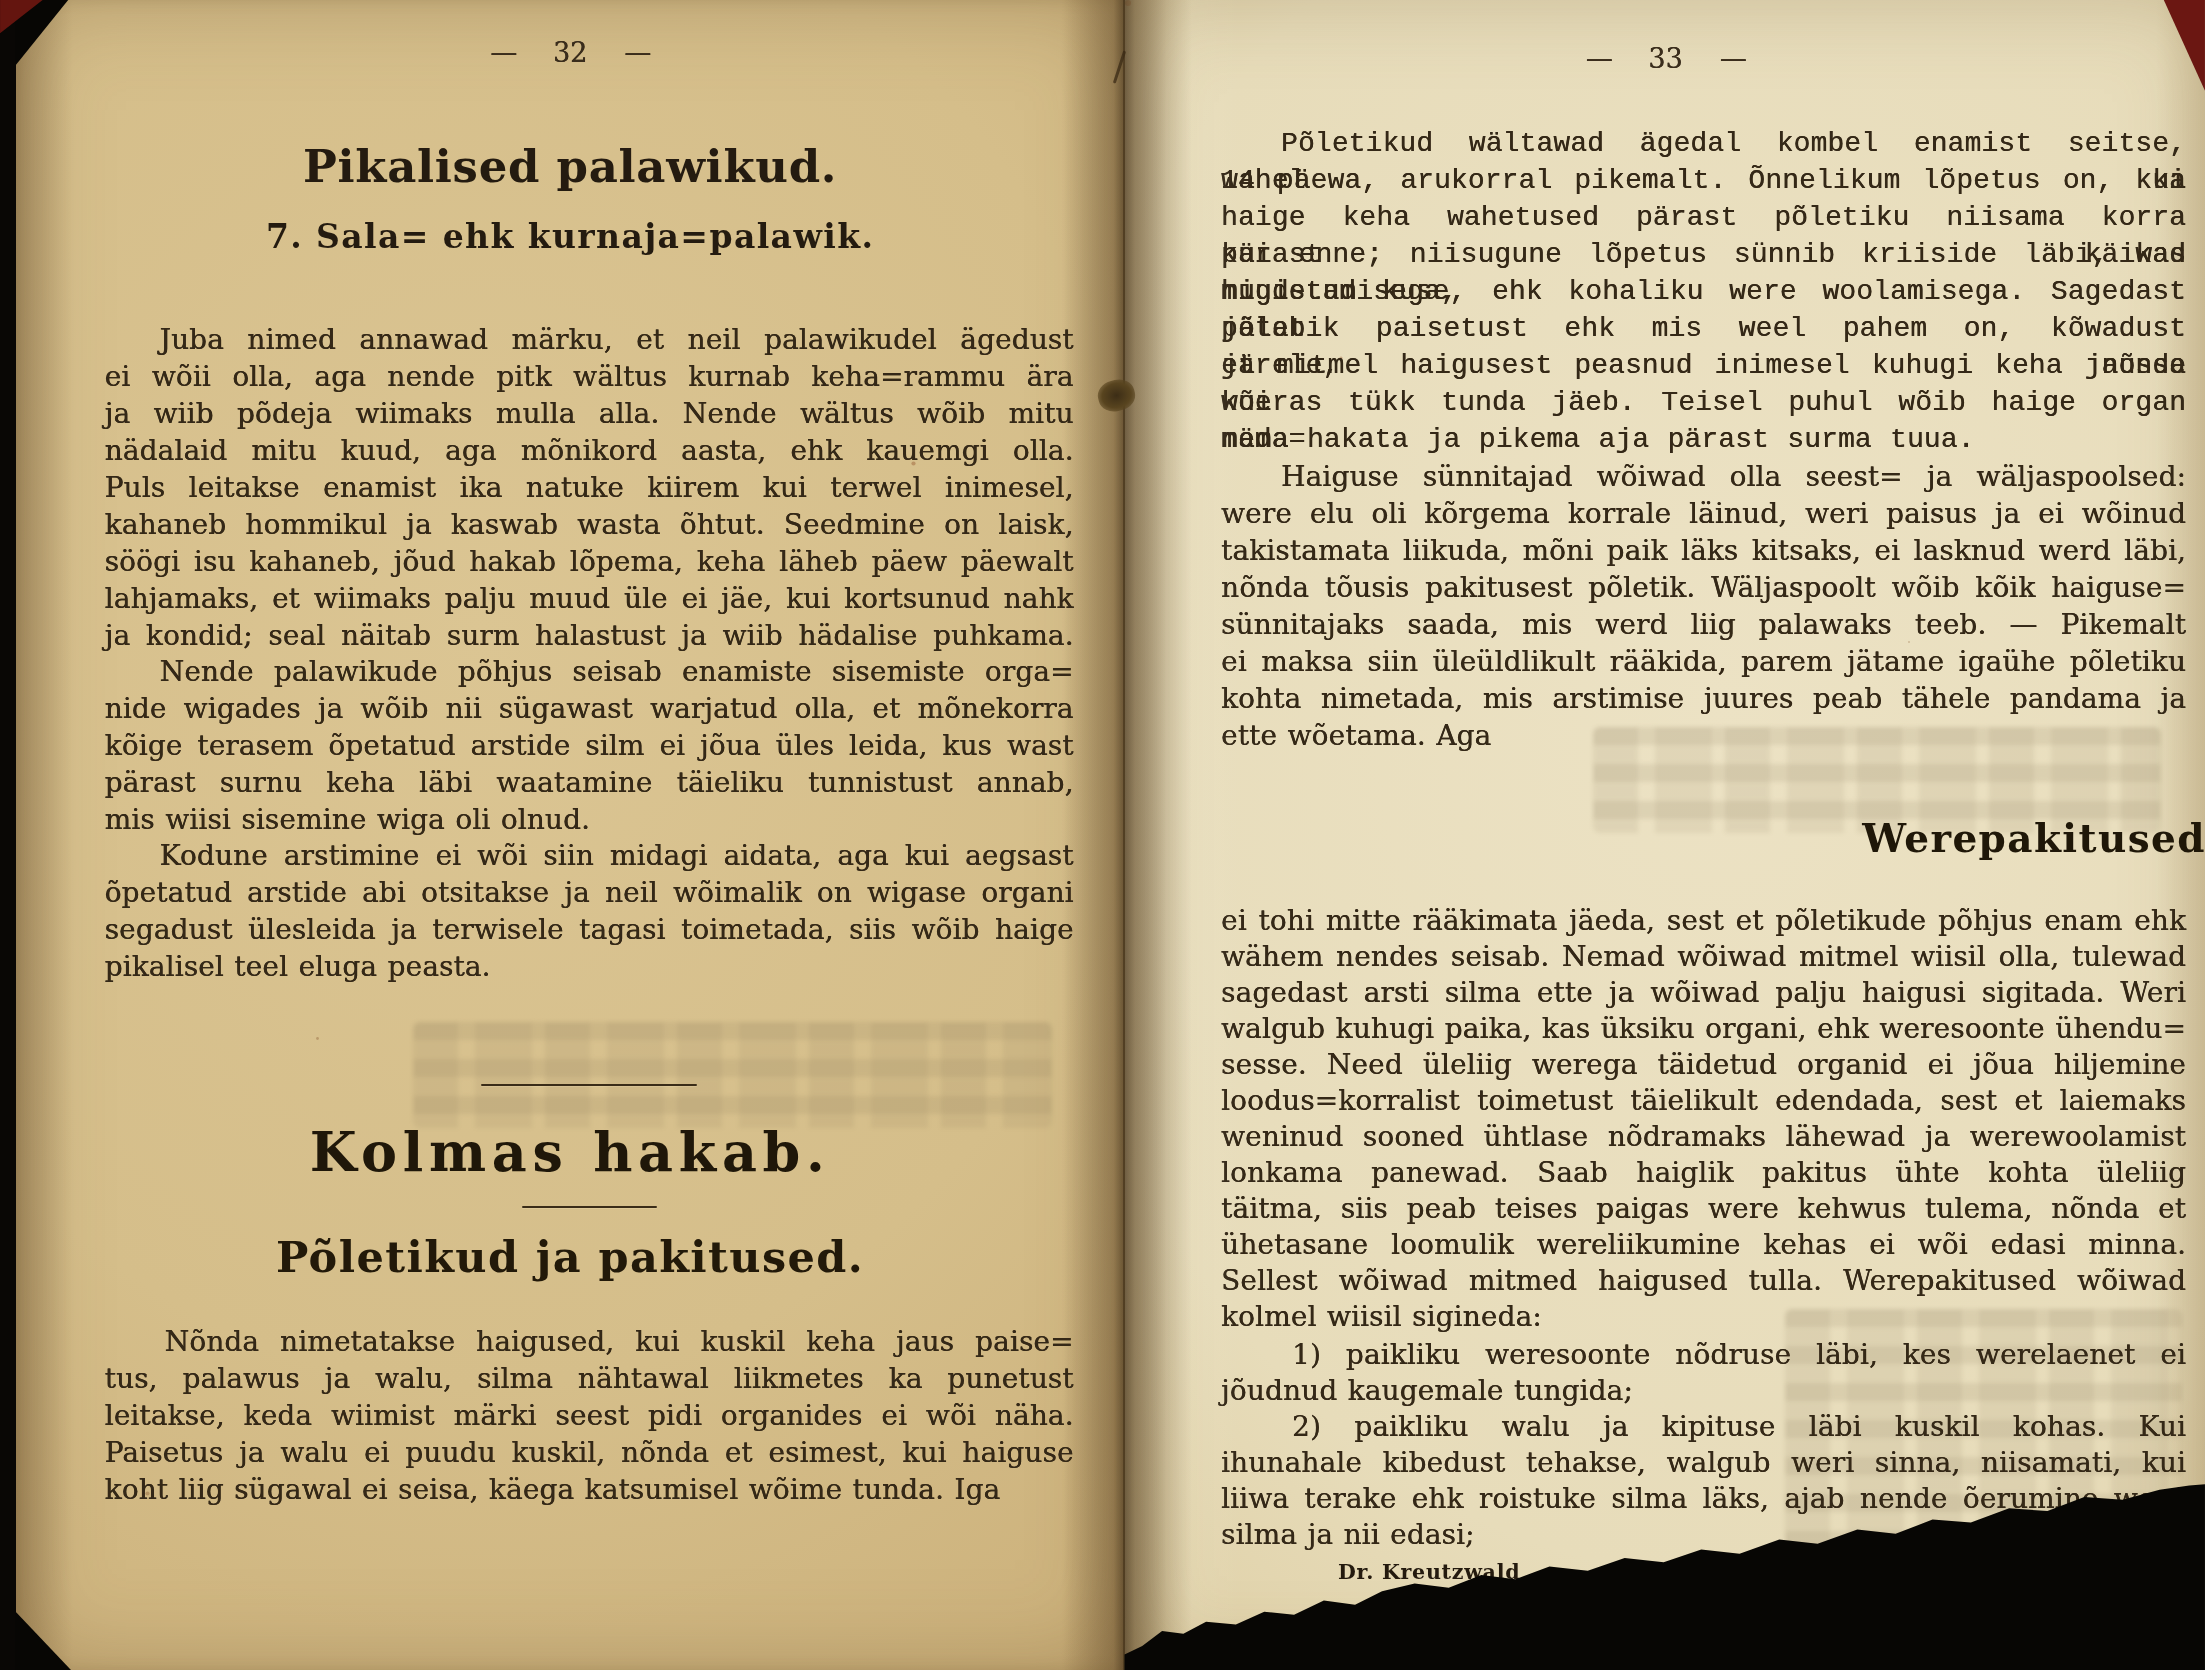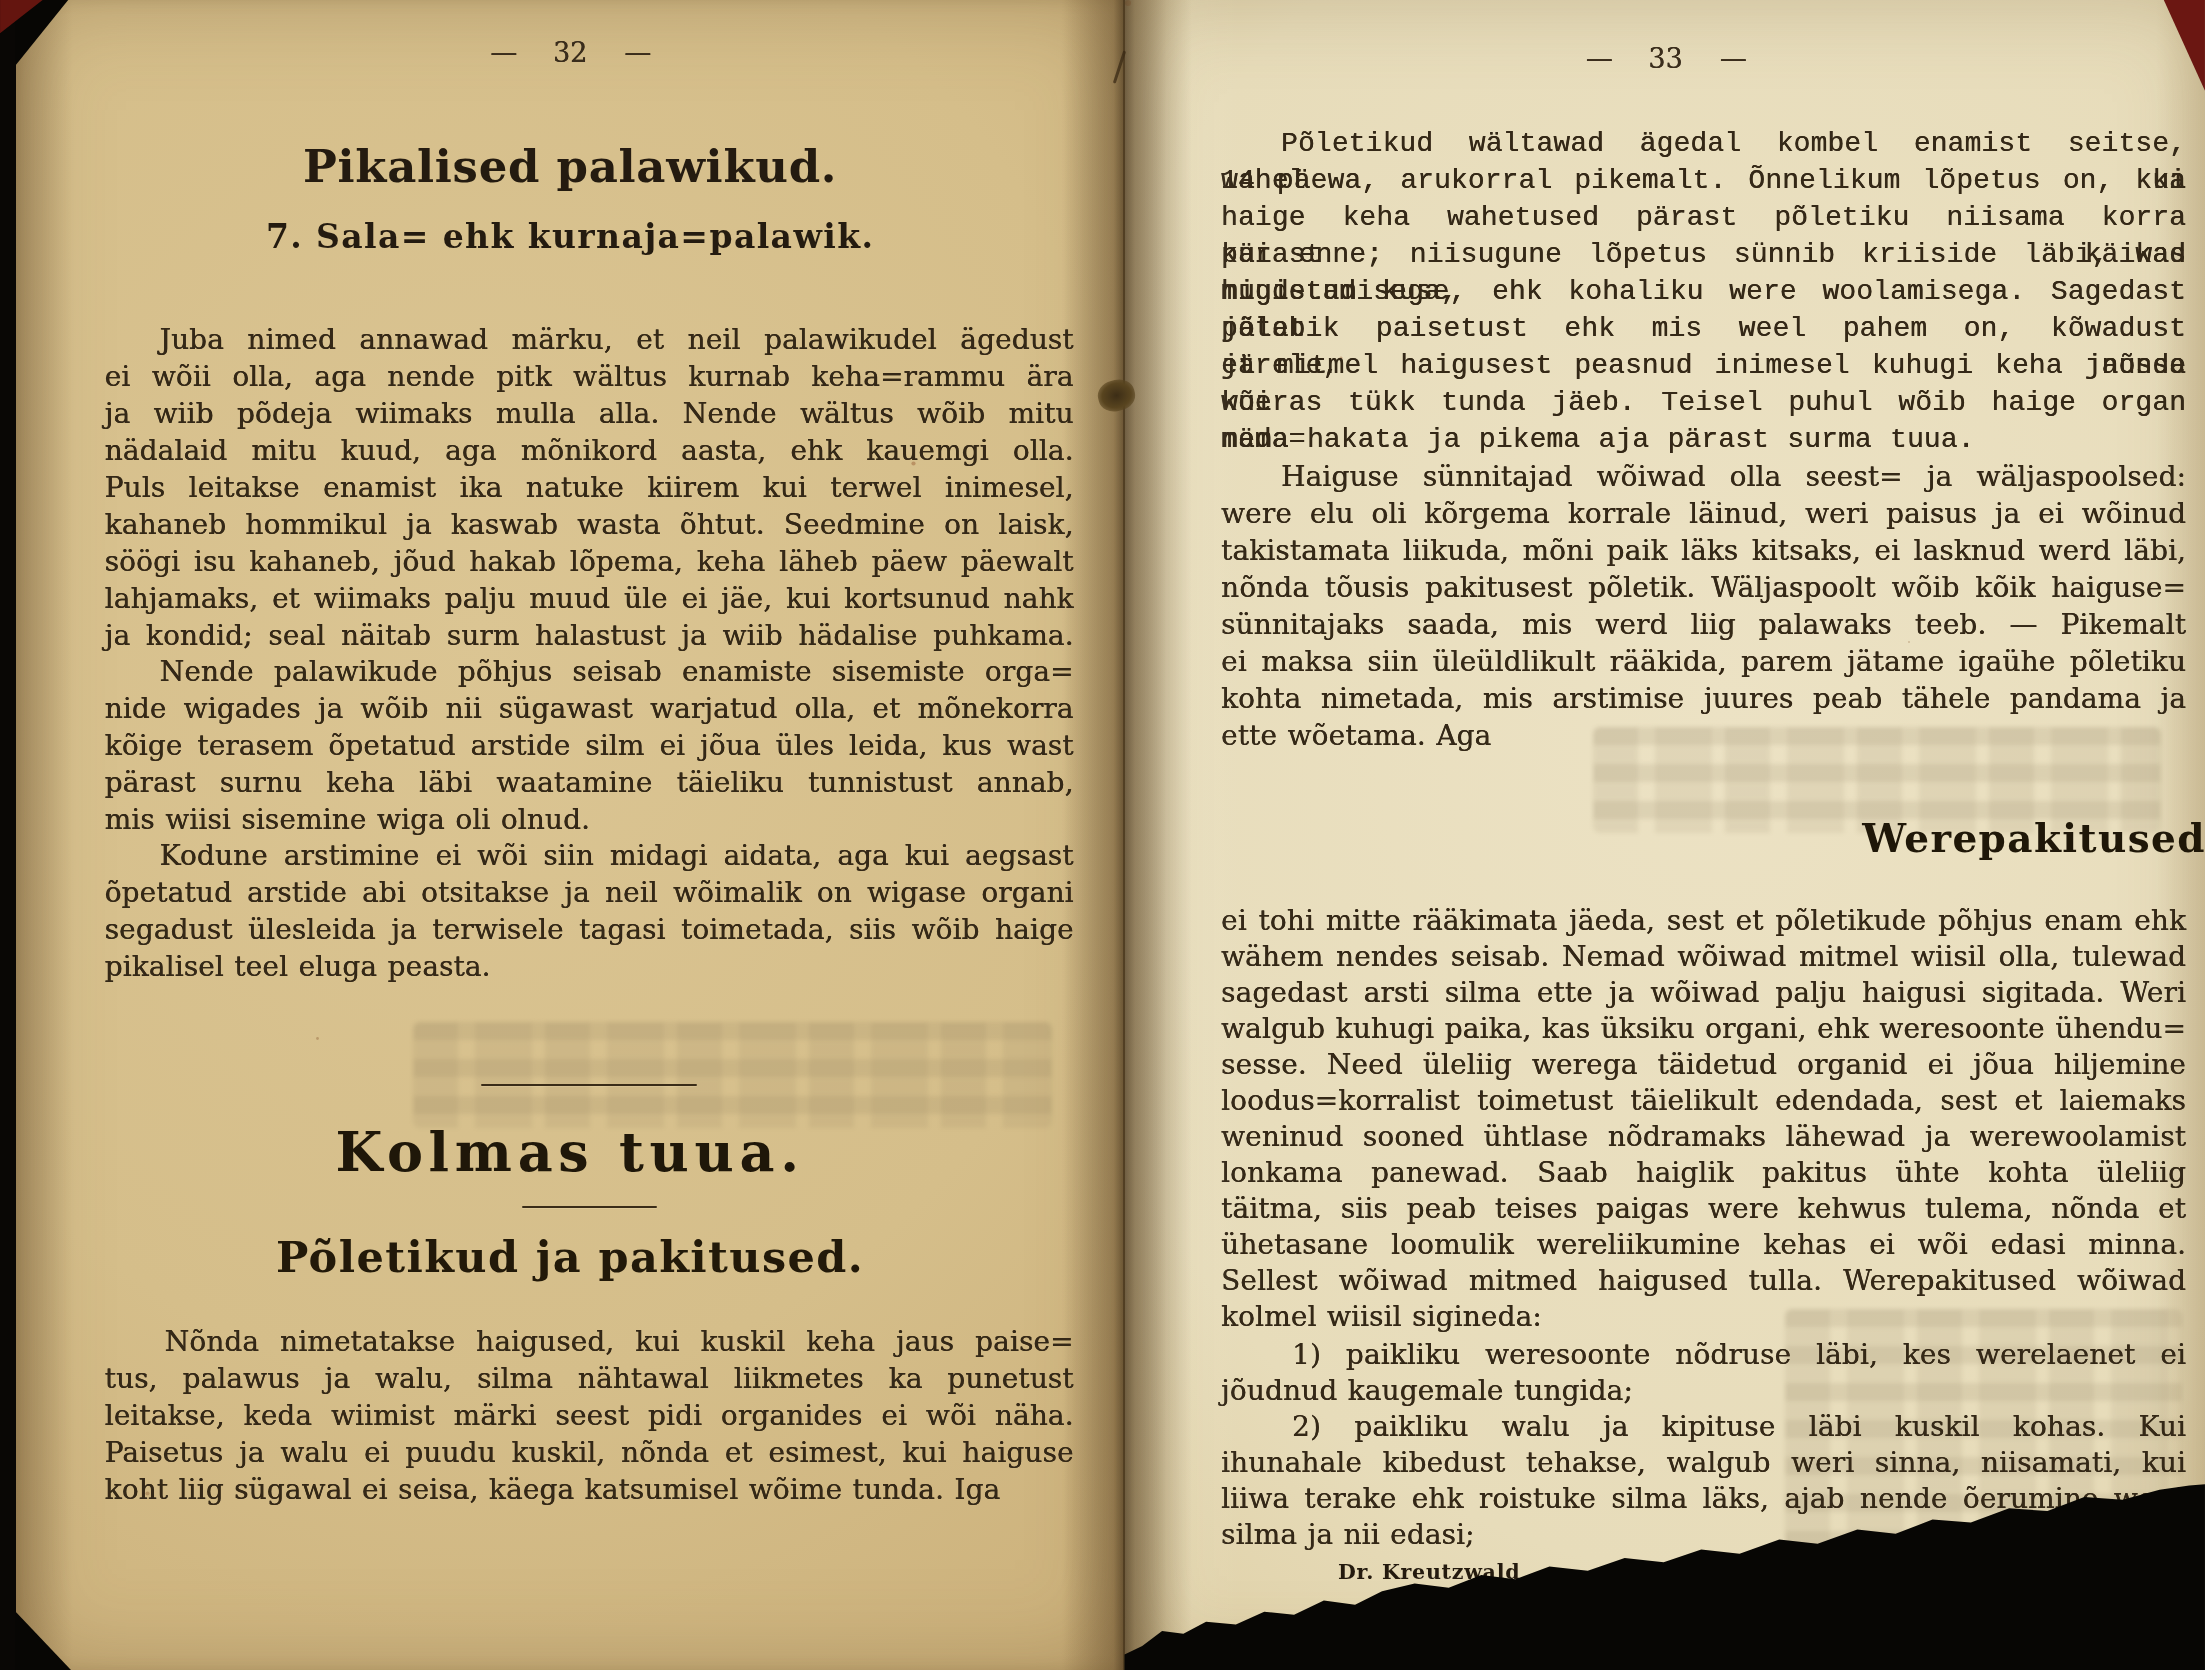--- a/index.html
+++ b/index.html
@@ -136,21 +136,21 @@
 
       <div class="txt body-col lh52 indent78 lastleft" style="left:89px;top:837px;width:969px;">
           <div class="tline">Kodune arstimine ei wõi siin midagi aidata, aga kui aegsast</div>
           <div class="tline">õpetatud arstide abi otsitakse ja neil wõimalik on wigase organi</div>
           <div class="tline">segadust ülesleida ja terwisele tagasi toimetada, siis wõib haige</div>
           <div class="tline">pikalisel teel eluga peasta.</div>
         </div>
 
       <div class="rule" style="left:465px;top:1084px;width:216px;"></div>
 
-      <div class="txt h-part centered" style="left:0;top:1120px;width:100%;">Kolmas tuua.</div>
+      <div class="txt h-part centered" style="left:0;top:1120px;width:100%;">Kolmas hakab.</div>
 
       <div class="rule" style="left:506px;top:1206px;width:135px;"></div>
 
       <div class="txt h-chapter centered" style="left:0;top:1232px;width:100%;">Põletikud ja pakitused.</div>
 
       <div class="txt body-col lh52 indent85 lastleft" style="left:89px;top:1323px;width:969px;">
           <div class="tline">Nõnda nimetatakse haigused, kui kuskil keha jaus paise=</div>
           <div class="tline">tus, palawus ja walu, silma nähtawal liikmetes ka punetust</div>
           <div class="tline">leitakse, keda wiimist märki seest pidi organides ei wõi näha.</div>
           <div class="tline">Paisetus ja walu ei puudu kuskil, nõnda et esimest, kui haiguse</div>

